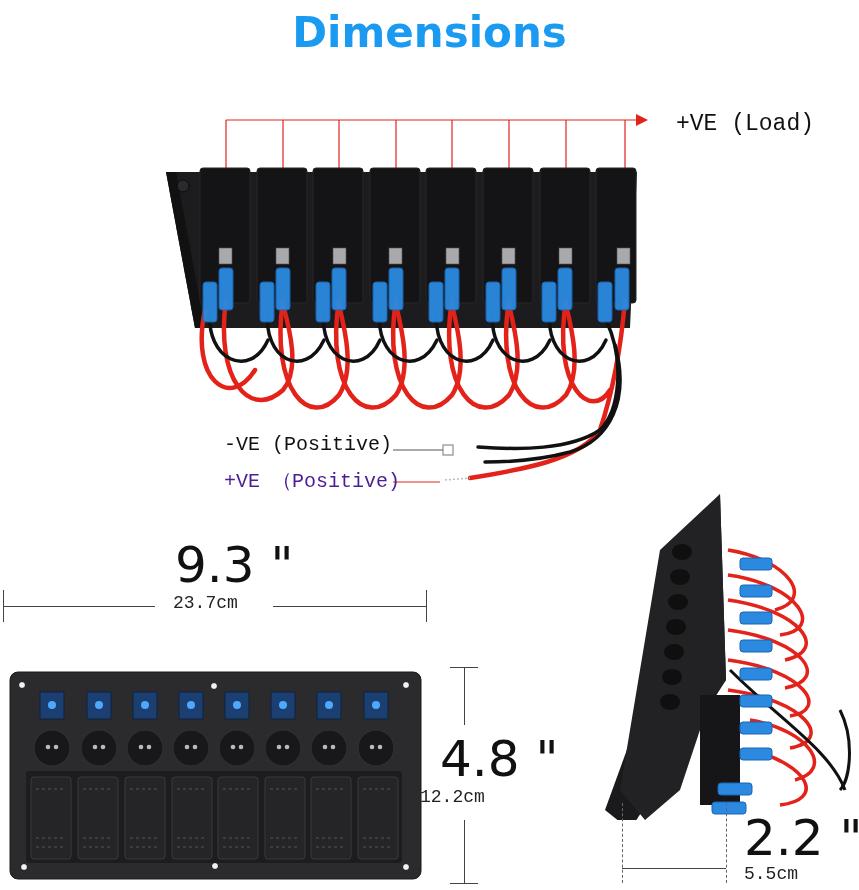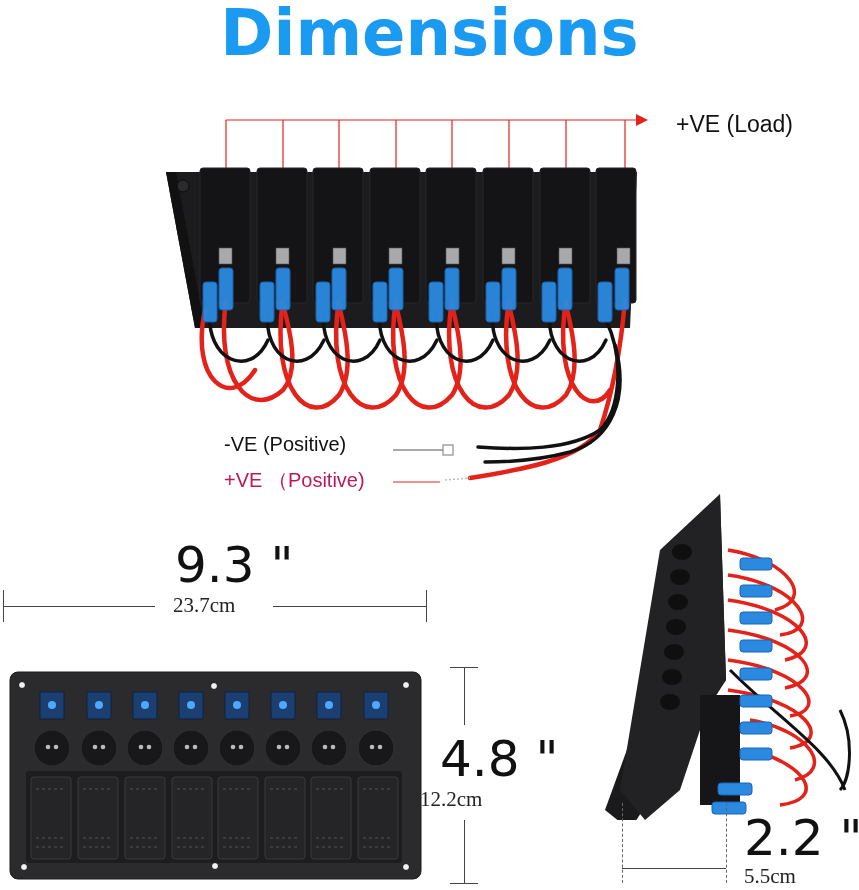--- a/index.html
+++ b/index.html
@@ -1,22 +1,22 @@
 <!DOCTYPE html>
 <html><head>
 <meta charset="utf-8">
 <style>
   html, body { margin:0; padding:0; background:#ffffff; }
   body { width:859px; height:890px; position:relative; overflow:hidden; font-family:"DejaVu Sans", sans-serif; }
   .abs { position:absolute; }
-  .title { left:0; top:0; width:859px; text-align:center; color:#1a9af0; font-weight:bold; font-size:64px; line-height:66px; letter-spacing:0px; font-family:"DejaVu Sans", sans-serif; }
-  .lbl { font-size:22px; color:#111; white-space:nowrap; font-family:Liberation Sans, sans-serif; }
-  .lbl.red { color:#be185d; }
+  .title { left:0; top:0; width:859px; text-align:center; color:#1a9af0; font-weight:bold; font-size:42px; line-height:66px; letter-spacing:0px; font-family:"DejaVu Sans", sans-serif; }
+  .lbl { font-size:22px; color:#111; white-space:nowrap; font-family:Liberation Mono, monospace; }
+  .lbl.red { color:#4c1d95; }
   .dimbig { font-size:50px; color:#111; line-height:50px; white-space:nowrap; font-family:"DejaVu Sans", sans-serif; }
-  .dimsmall { font-size:21px; color:#222; white-space:nowrap; font-family:Liberation Serif, serif; }
+  .dimsmall { font-size:18px; color:#222; white-space:nowrap; font-family:Liberation Mono, monospace; }
   .hline { background:#444; height:1px; }
   .vline { background:#444; width:1px; }
 </style>
 </head>
 <body>
 
 <div class="abs title">Dimensions</div>
 
 <svg class="abs" style="left:0;top:0" width="859" height="510">
 

